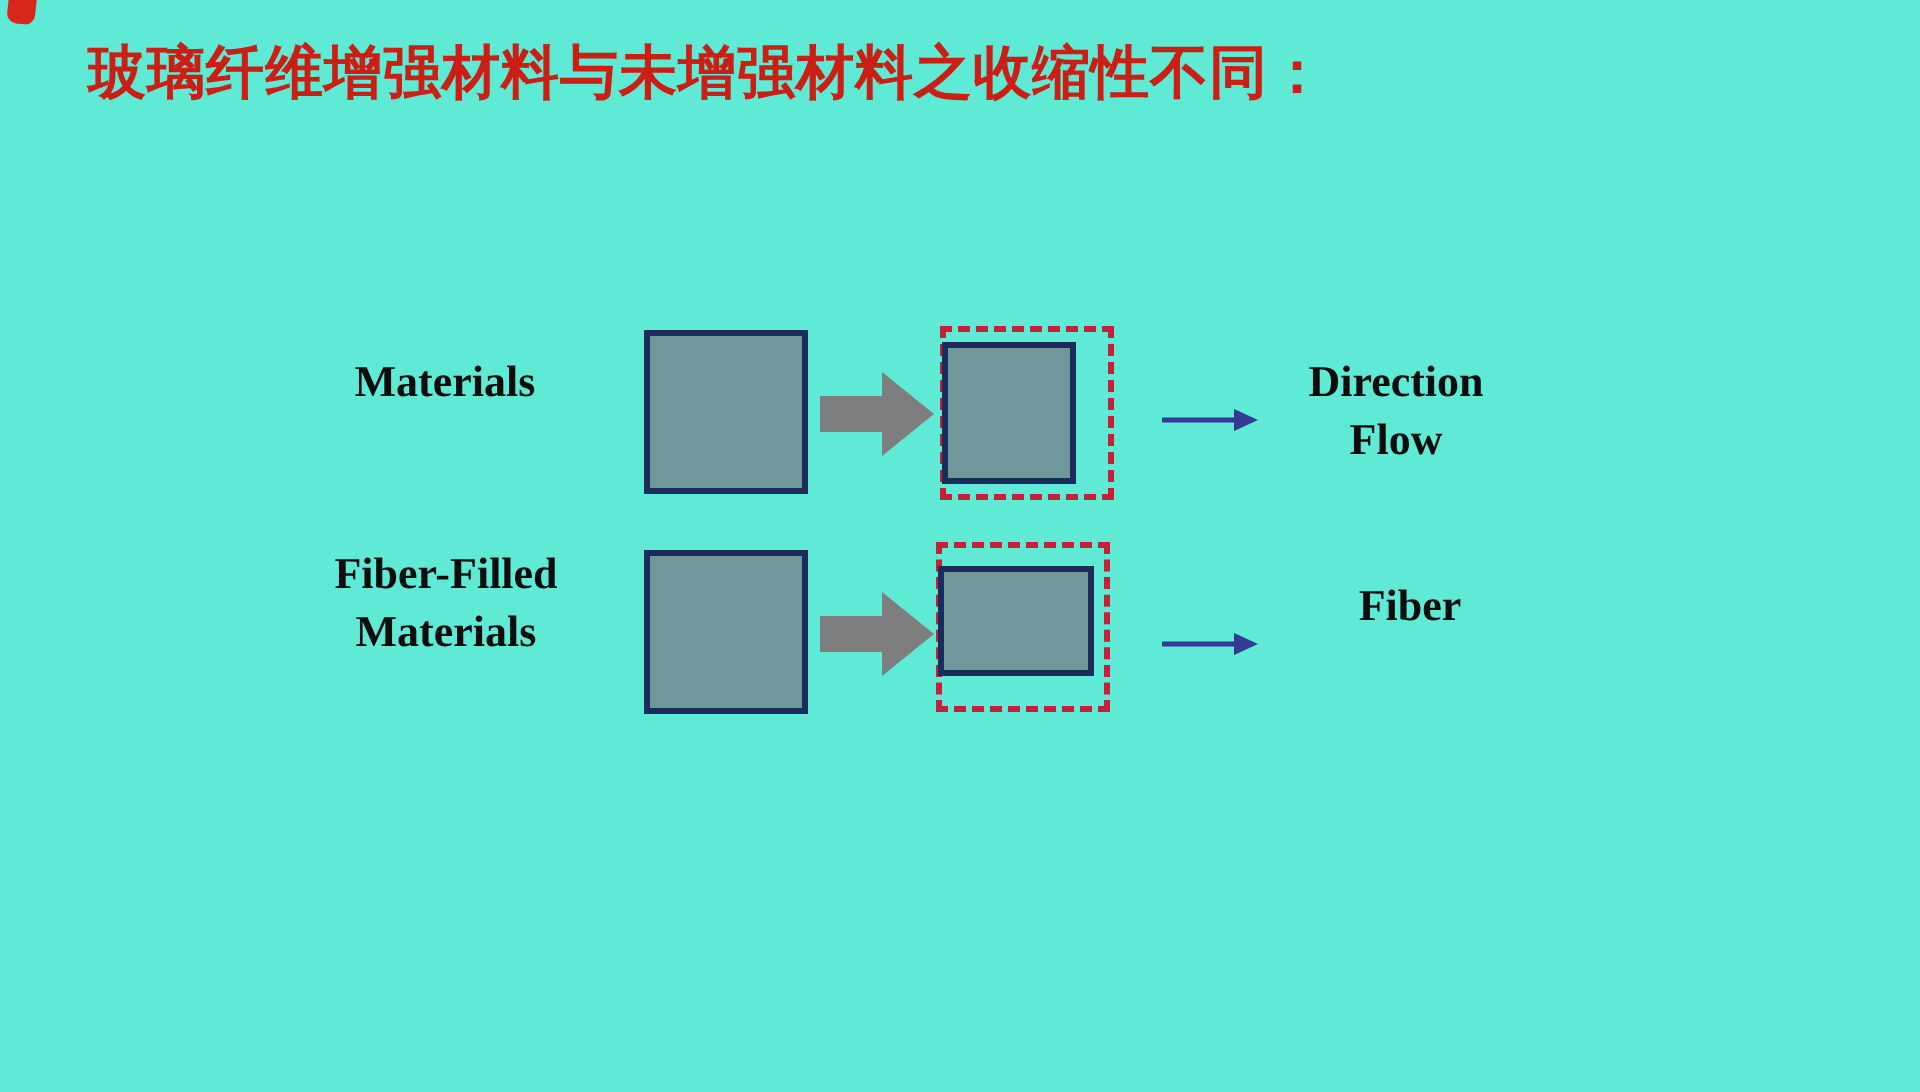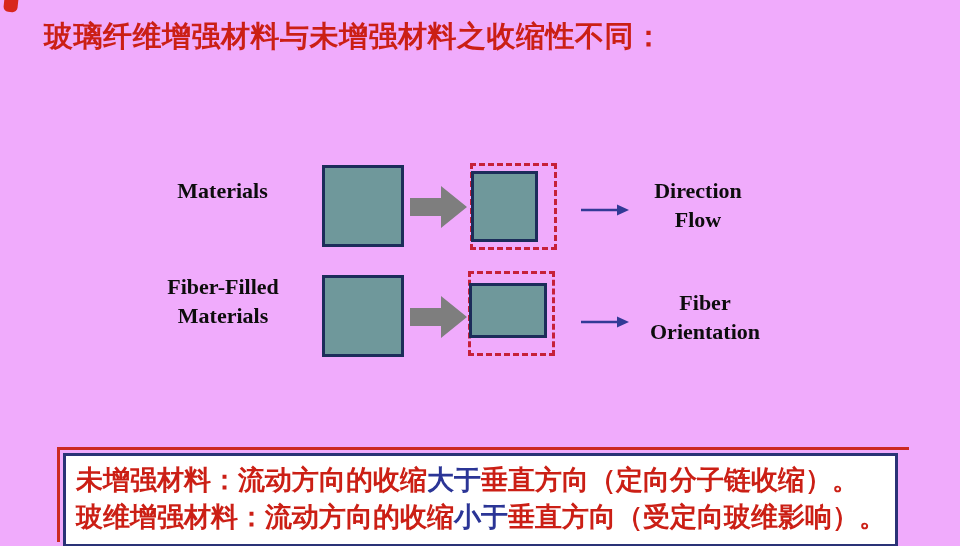--- a/index.html
+++ b/index.html
@@ -1,18 +1,18 @@
 <!DOCTYPE html>
 <html><head>
 <meta charset="utf-8">
 <style>
   html, body { margin:0; padding:0; background:#e8e8e8; }
   .stage {
     position:relative; width:960px; height:546px; margin:0 auto;
-    background:#f0abfc; overflow:hidden;
+    background:#5eead4; overflow:hidden;
     font-family:"Liberation Sans", sans-serif;
   }
   
   .corner-mark {
     position:absolute; left:4px; top:-6px; width:14px; height:18px;
     background:#d8261c; border-radius:5px; transform:rotate(6deg);
   }
   .slide-title {
     position:absolute; left:44px; top:17px;
     font-size:29px; font-weight:bold; color:#cb1f15;
@@ -104,27 +104,16 @@
 
   <div class="barrow" style="left:581px; top:315px;">
     <svg width="48" height="14" viewBox="0 0 48 14">
       <line x1="0" y1="7" x2="38" y2="7" stroke="#323a96" stroke-width="2.6"></line>
       <polygon points="36,1.5 48,7 36,12.5" fill="#323a96"></polygon>
     </svg>
   </div>
 
   <div class="dlabel" style="left:630px; top:288px; width:150px;">
     <div>Fiber</div>
-    <div>Orientation</div>
   </div>
 
-  <div class="summary-wrap">
-    <div class="summary-box">
-      <div>
-        <span>未增强材料：流动方向的收缩</span><span class="compare">大于</span><span>垂直方向（定向分子链收缩）。</span>
-      </div>
-      <div>
-        <span>玻维增强材料：流动方向的收缩</span><span class="compare">小于</span><span>垂直方向（受定向玻维影响）。</span>
-      </div>
-    </div>
-  </div>
 
 </div>
 
 </body></html>

